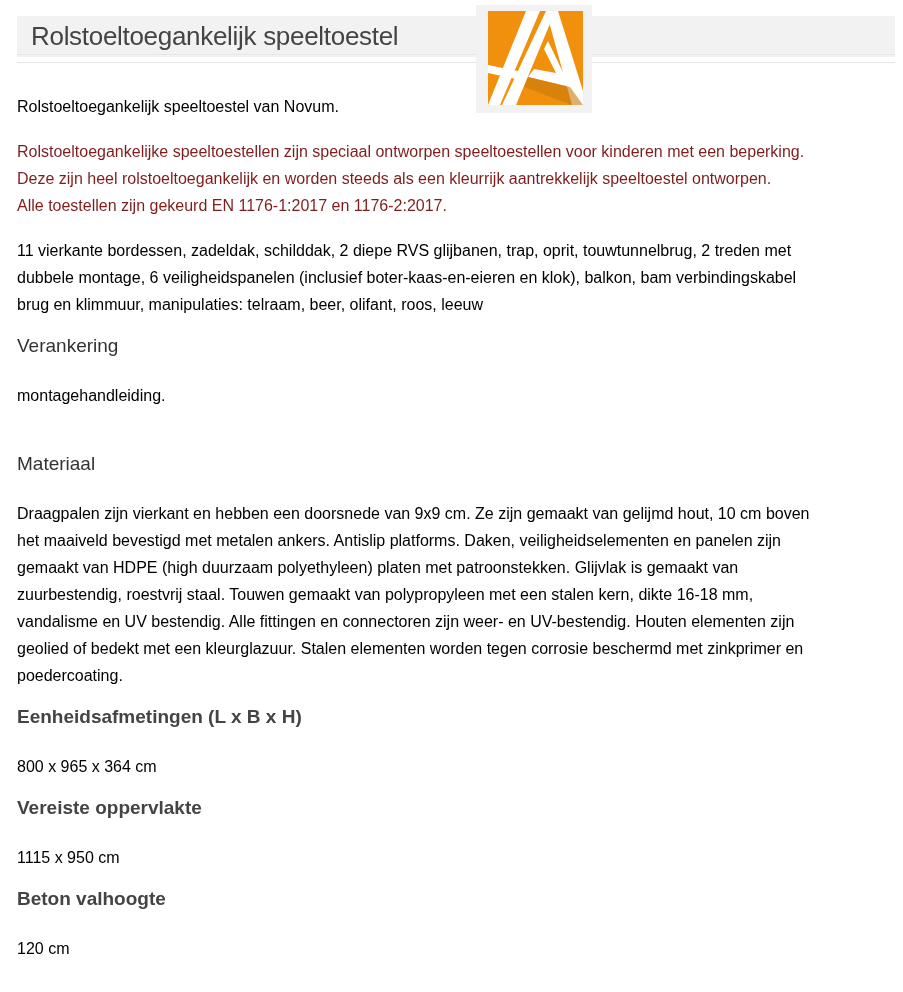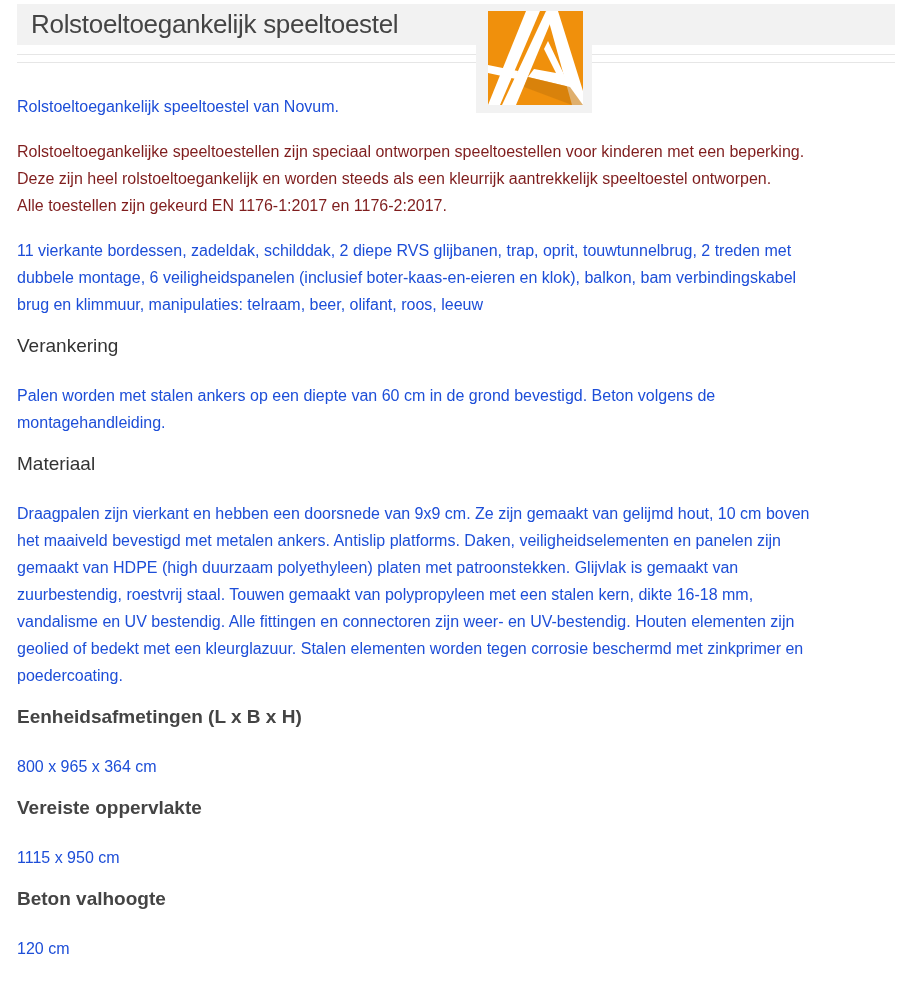--- a/index.html
+++ b/index.html
@@ -1,25 +1,25 @@
 <!DOCTYPE html>
 <html><head>
 <meta charset="utf-8">
 <style>
   html, body { margin: 0; padding: 0; background: #ffffff; }
   body { width: 903px; height: 992px; position: relative; overflow: hidden;
          font-family: "DejaVu Sans Condensed", "Liberation Sans Narrow", "Liberation Sans", sans-serif; }
-  .title-bar { position: absolute; left: 17px; top: 4px; width: 878px; height: 41px; background: #f2f2f2; text-align: right; }
+  .title-bar { position: absolute; left: 17px; top: 16px; width: 878px; height: 41px; background: #f2f2f2; text-align: right; }
   .title { position: absolute; left: 14px; top: 5px; margin: 0; font-family: "Liberation Sans", sans-serif;
            font-size: 26px; font-weight: normal; color: #444; letter-spacing: -0.3px; }
   .rule { position: absolute; left: 17px; width: 878px; height: 1px; background: #e6e6e6; }
   .logo-box { position: absolute; left: 476px; top: 5px; width: 116px; height: 108px; background: #f2f2f2; }
   .logo { position: absolute; left: 12px; top: 6px; width: 95px; height: 94px; background: #f0900c; overflow: hidden; }
   .text { position: absolute; left: 17px; width: 880px; margin: 0; font-family: "Liberation Sans Narrow", "Liberation Sans", sans-serif;
-          font-size: 16px; line-height: 27px; color: #1d4ed8; }
+          font-size: 16px; line-height: 27px; color: #000000; }
   .text.dark { color: #7f1d1d; }
   .text span { display: block; }
   .heading { position: absolute; left: 17px; margin: 0; font-family: "Liberation Sans", sans-serif; font-size: 19px;
              font-weight: bold; color: #444; }
   .heading.light { font-weight: normal; color: #333; text-align: right; }
 </style>
 </head>
 <body>
 
 <div class="title-bar">
@@ -50,21 +50,20 @@
 </p>
 
 <p class="text" style="top:237px">
   <span>11 vierkante bordessen, zadeldak, schilddak, 2 diepe RVS glijbanen, trap, oprit, touwtunnelbrug, 2 treden met</span>
   <span>dubbele montage, 6 veiligheidspanelen (inclusief boter-kaas-en-eieren en klok), balkon, bam verbindingskabel</span>
   <span>brug en klimmuur, manipulaties: telraam, beer, olifant, roos, leeuw</span>
 </p>
 
 <h2 class="heading light" style="top:335px">Verankering</h2>
 <p class="text" style="top:382px">
-  <span>Palen worden met stalen ankers op een diepte van 60 cm in de grond bevestigd. Beton volgens de</span>
   <span>montagehandleiding.</span>
 </p>
 
 <h2 class="heading light" style="top:453px">Materiaal</h2>
 <p class="text" style="top:500px">
   <span>Draagpalen zijn vierkant en hebben een doorsnede van 9x9 cm. Ze zijn gemaakt van gelijmd hout, 10 cm boven</span>
   <span>het maaiveld bevestigd met metalen ankers. Antislip platforms. Daken, veiligheidselementen en panelen zijn</span>
   <span>gemaakt van HDPE (high duurzaam polyethyleen) platen met patroonstekken. Glijvlak is gemaakt van</span>
   <span>zuurbestendig, roestvrij staal. Touwen gemaakt van polypropyleen met een stalen kern, dikte 16-18 mm,</span>
   <span>vandalisme en UV bestendig. Alle fittingen en connectoren zijn weer- en UV-bestendig. Houten elementen zijn</span>

